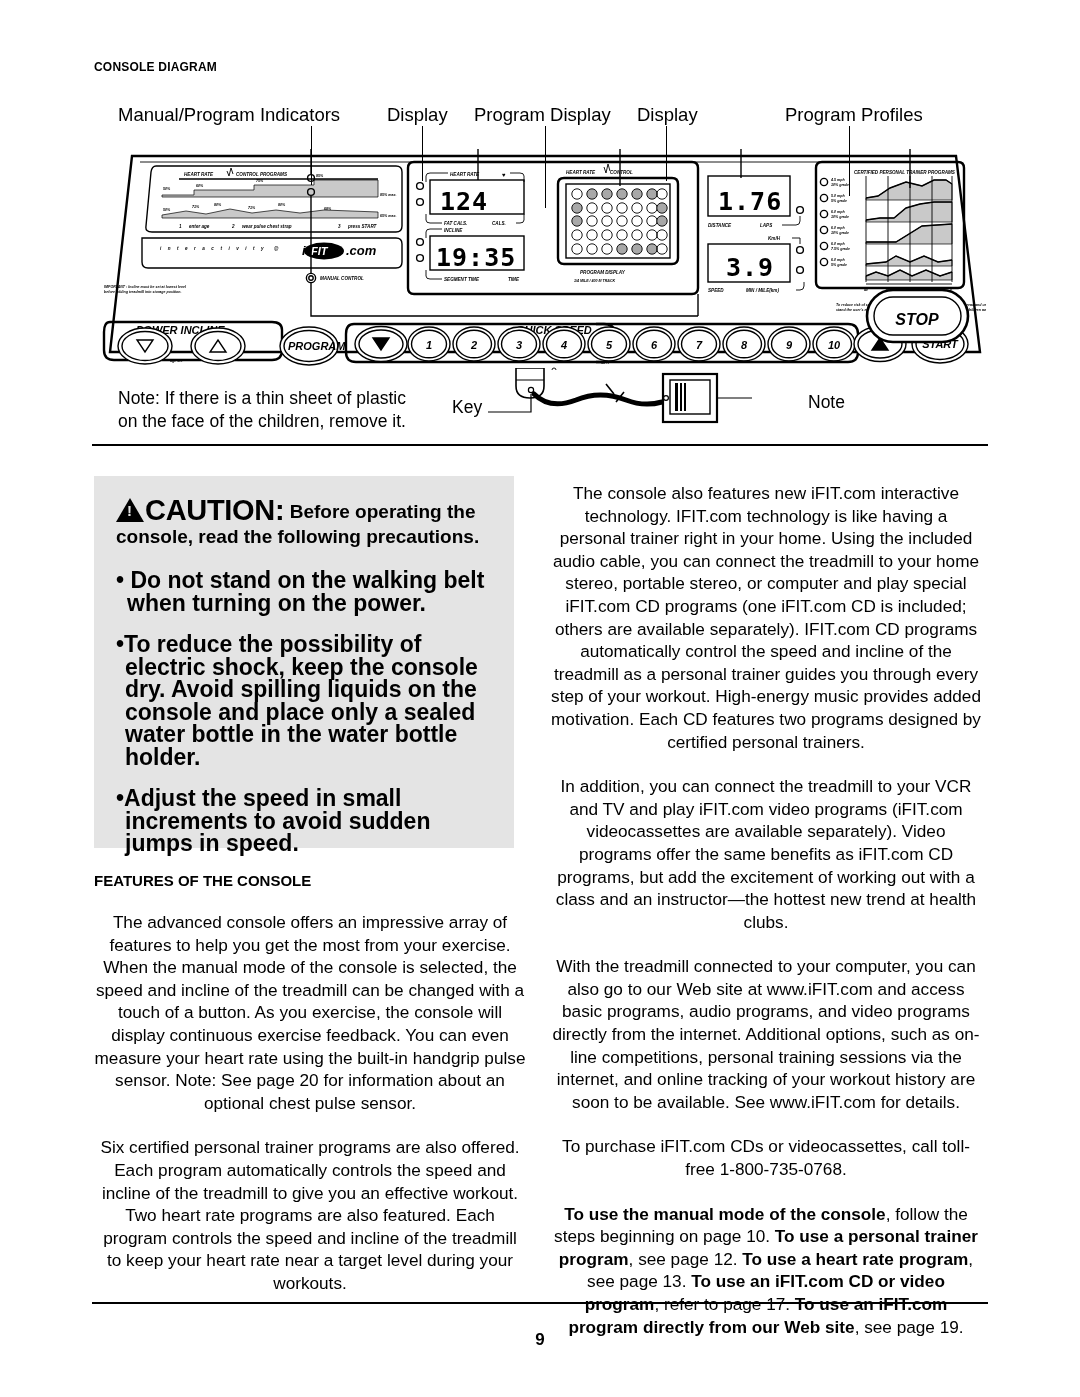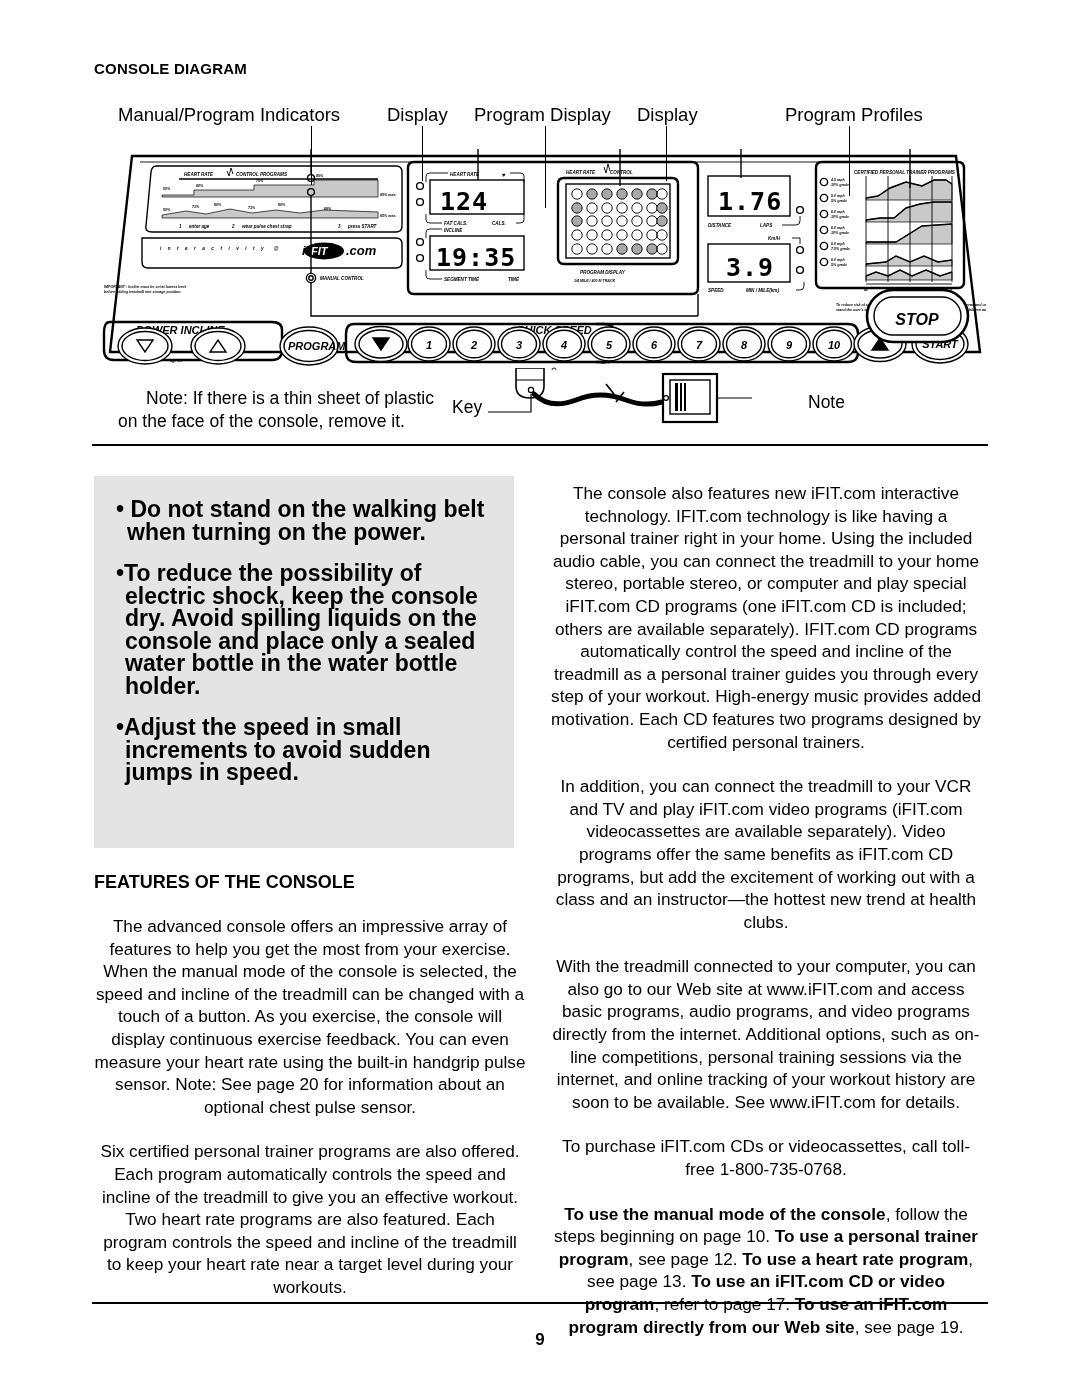--- a/index.html
+++ b/index.html
@@ -13,21 +13,21 @@
     position: relative;
     font-family: "Liberation Sans", sans-serif;
     color: #000;
     overflow: hidden;
   }
 
   
   .section-title {
     position: absolute;
     font-weight: bold;
-    font-size: 15px;
+    font-size: 12px;
     letter-spacing: 0.2px;
   }
   #console-diagram-title { left: 94px; top: 60px; }
 
   
   .callout {
     position: absolute;
     font-size: 18.5px;
     white-space: nowrap;
   }
@@ -116,21 +116,21 @@
   }
   .caution-item.tight { padding-left: 9px; text-indent: -9px; }
 
   
   .col { position: absolute; width: 432px; }
   #left-col  { left: 94px;  top: 872px; }
   #right-col { left: 550px; top: 482px; }
 
   .body-head {
     font-weight: bold;
-    font-size: 18px;
+    font-size: 15px;
     margin: 0 0 22px 0;
   }
   p.body {
     font-size: 17.2px;
     line-height: 22.6px;
     margin: 0 0 22px 0;
     text-align: center;
   }
   p.body.last { margin-bottom: 0; }
   .b { font-weight: bold; margin-top: 25px; }
@@ -477,22 +477,22 @@
 </div>
 
 <div style="position:absolute; left:865px; top:288px; width:105px; height:61px;">
   <svg width="105" height="56" viewBox="0 0 105 56" xmlns="http://www.w3.org/2000/svg">
     <rect x="2" y="2" width="101" height="52" rx="26" ry="26" fill="#fff" stroke="#000" stroke-width="2.6"></rect>
     <rect x="9" y="9" width="87" height="38" rx="19" ry="19" fill="#fff" stroke="#000" stroke-width="1.4"></rect>
     <text x="52" y="37" text-anchor="middle" font-size="16" font-style="italic" font-weight="bold" font-family="Liberation Sans, sans-serif">STOP</text>
   </svg>
 </div>
 
-<div class="note-text" style="left:118px; top:387px;margin-left:28px;">Note: If there is a thin sheet of plastic</div>
-<div class="note-text" style="left:118px; top:410px;">on the face of the console, remove it.</div>
+<div class="note-text" style="left:118px; top:387px;">Note: If there is a thin sheet of plastic</div>
+<div class="note-text" style="left:118px; top:410px;">on the face of the children, remove it.</div>
 
 <div style="position:absolute; left:430px; top:368px; width:420px; height:62px;">
   <svg width="420" height="62" viewBox="0 0 420 62" xmlns="http://www.w3.org/2000/svg">
 
     <path d="M86 0 L86 18 Q86 30 100 30 Q114 30 114 18 L114 0 Z" fill="#fff" stroke="#000" stroke-width="1.6"></path>
     <line x1="86" y1="12" x2="114" y2="12" stroke="#000" stroke-width="1"></line>
     <circle cx="101" cy="22" r="2.6" fill="#fff" stroke="#000" stroke-width="1.2"></circle>
 
     <path d="M101 26 L101 44 L58 44" fill="none" stroke="#000" stroke-width="1.2"></path>
 
@@ -509,20 +509,25 @@
     <line x1="287" y1="30" x2="322" y2="30" stroke="#000" stroke-width="1.2"></line>
   </svg>
 </div>
 <div class="note-text" style="left:452px; top:396px;">Key</div>
 <div class="note-text" style="left:808px; top:391px;">Note</div>
 
 <div class="hrule" style="top:444px;"></div>
 <div class="hrule" style="top:1302px;"></div>
 
 <div id="caution-box">
+  <p class="caution-head">
+    <span class="warn-tri"></span><span class="big">CAUTION</span><span class="big">:</span>
+    <span>Before operating the</span><br>
+    <span>console, read the following precautions.</span>
+  </p>
   <p class="caution-item">
     • <span>Do not stand on the walking belt when turning on the power.</span>
   </p>
   <p class="caution-item tight">
     •<span>To reduce the possibility of electric shock, keep the console dry. Avoid spilling liquids on the console and place only a sealed water bottle in the water bottle holder.</span>
   </p>
   <p class="caution-item tight">
     •<span>Adjust the speed in small increments to avoid sudden jumps in speed.</span>
   </p>
 </div>

